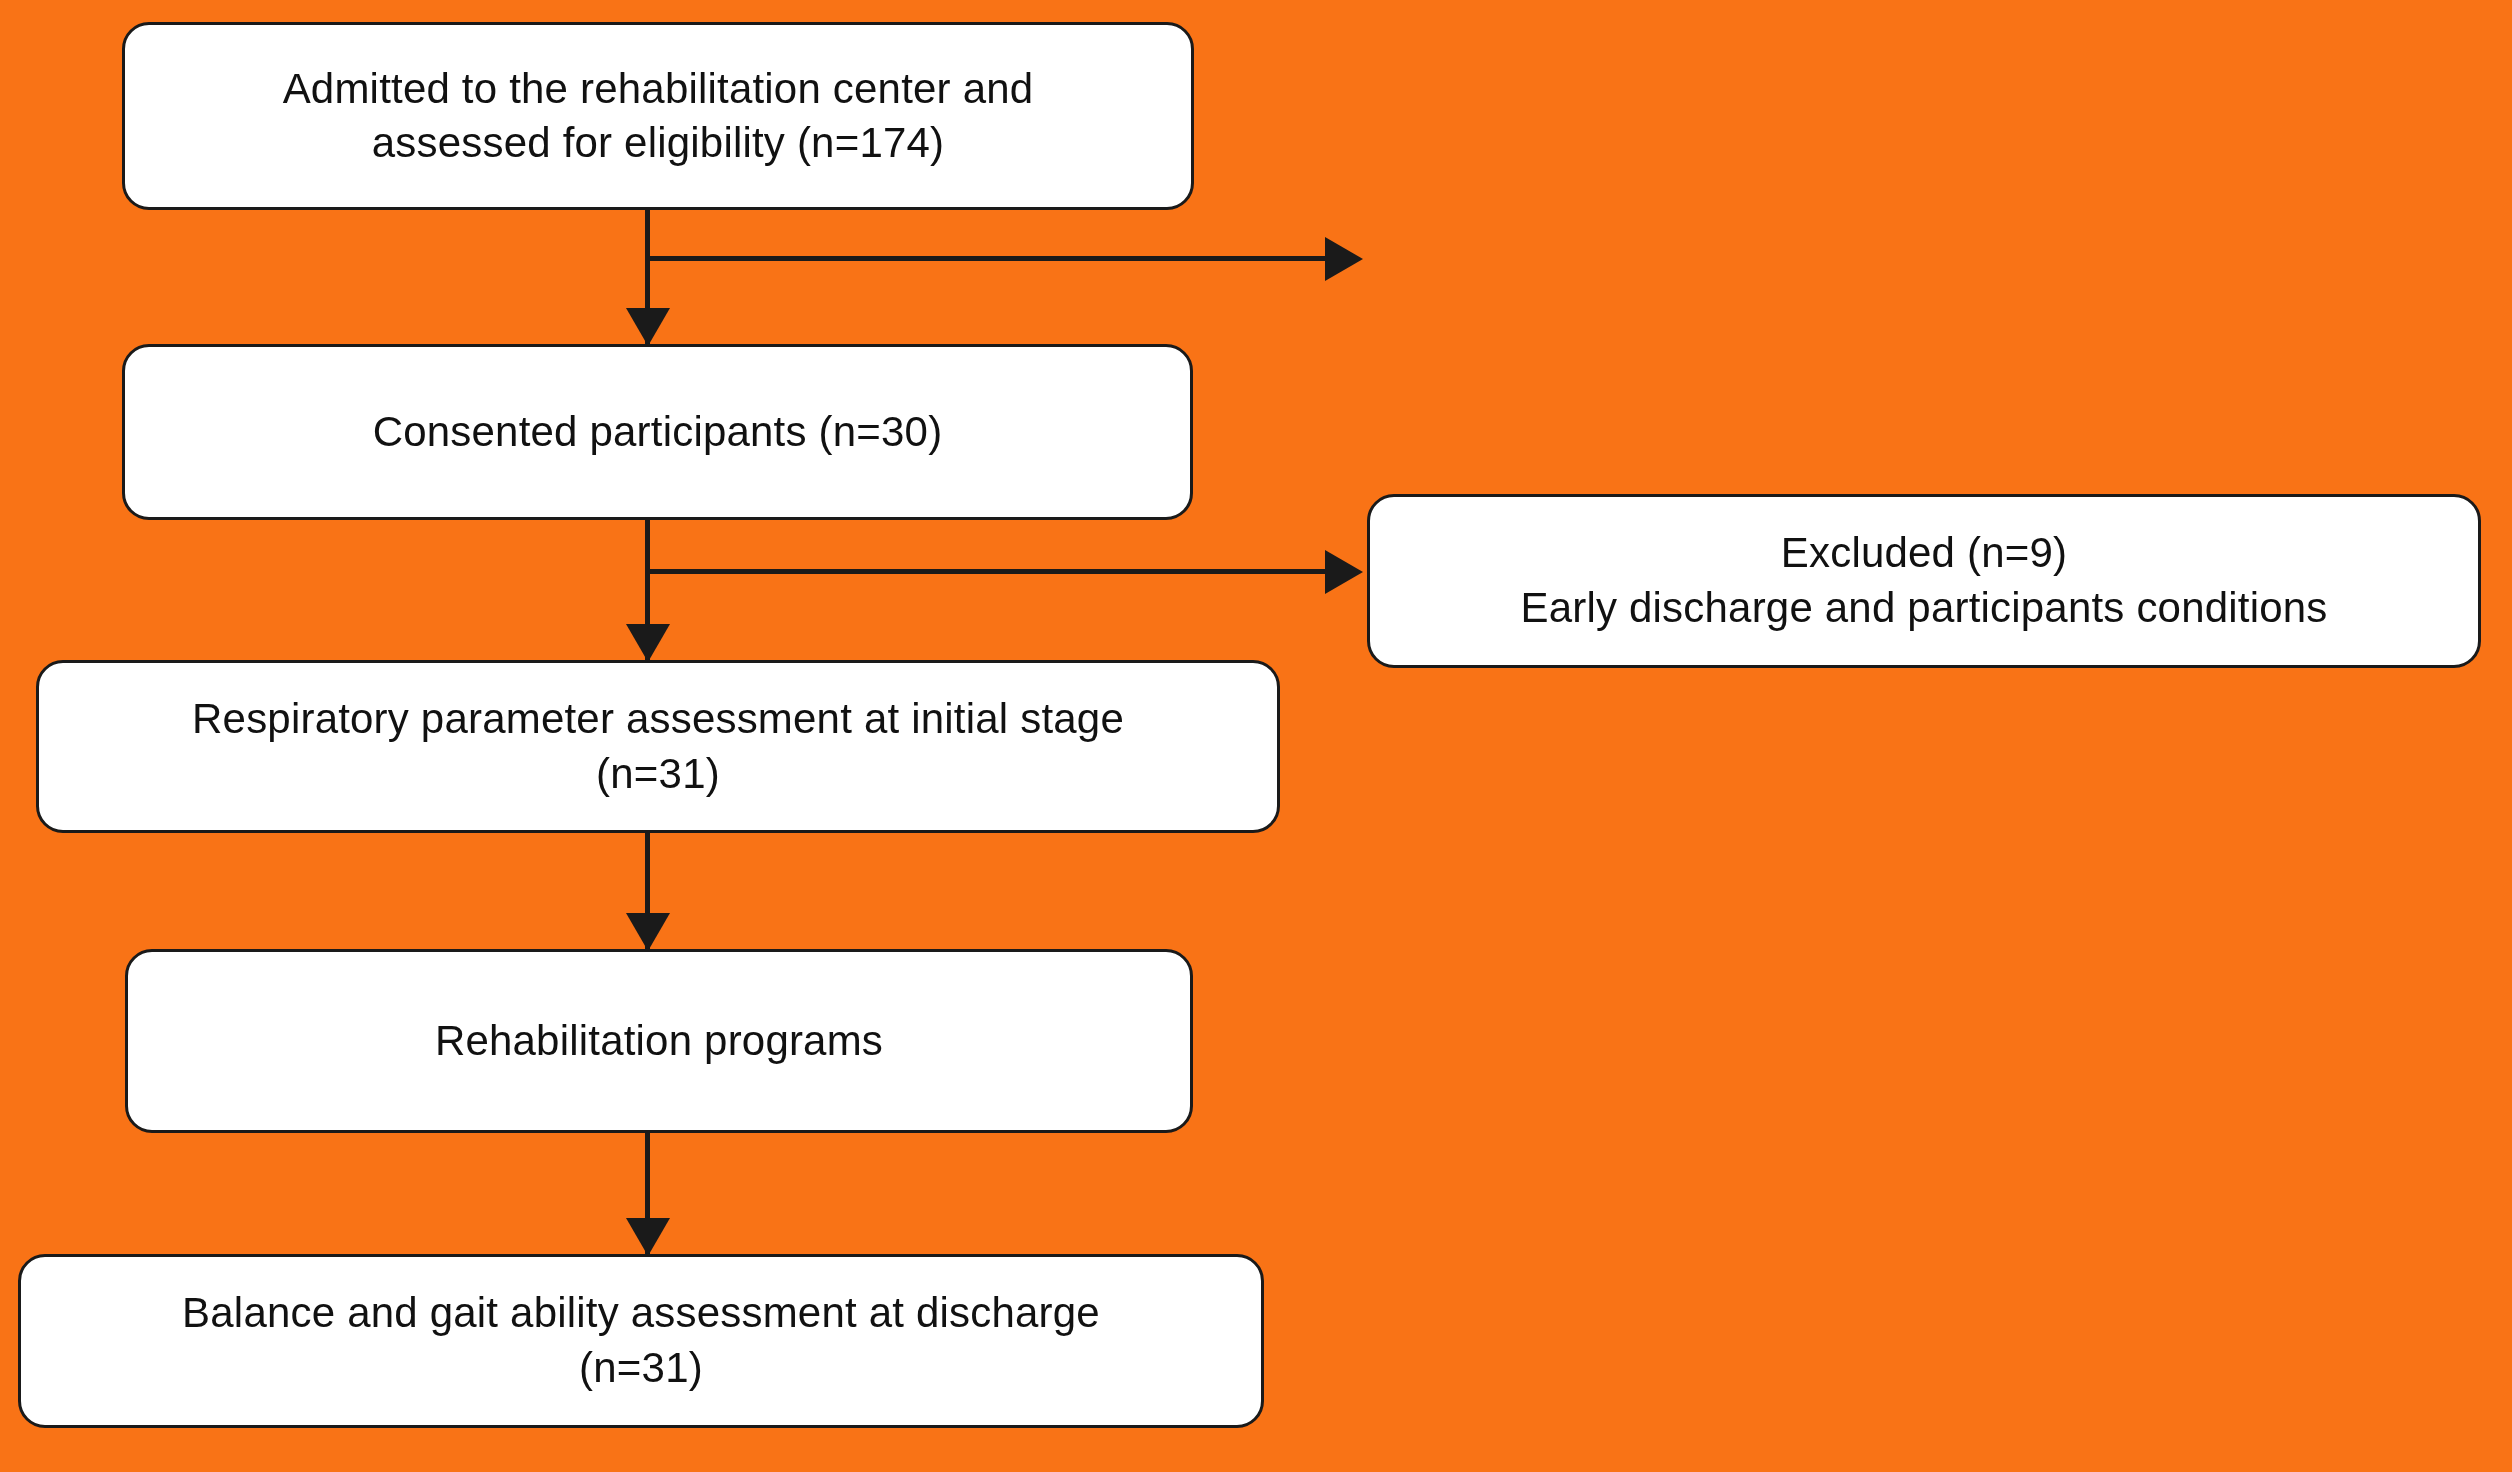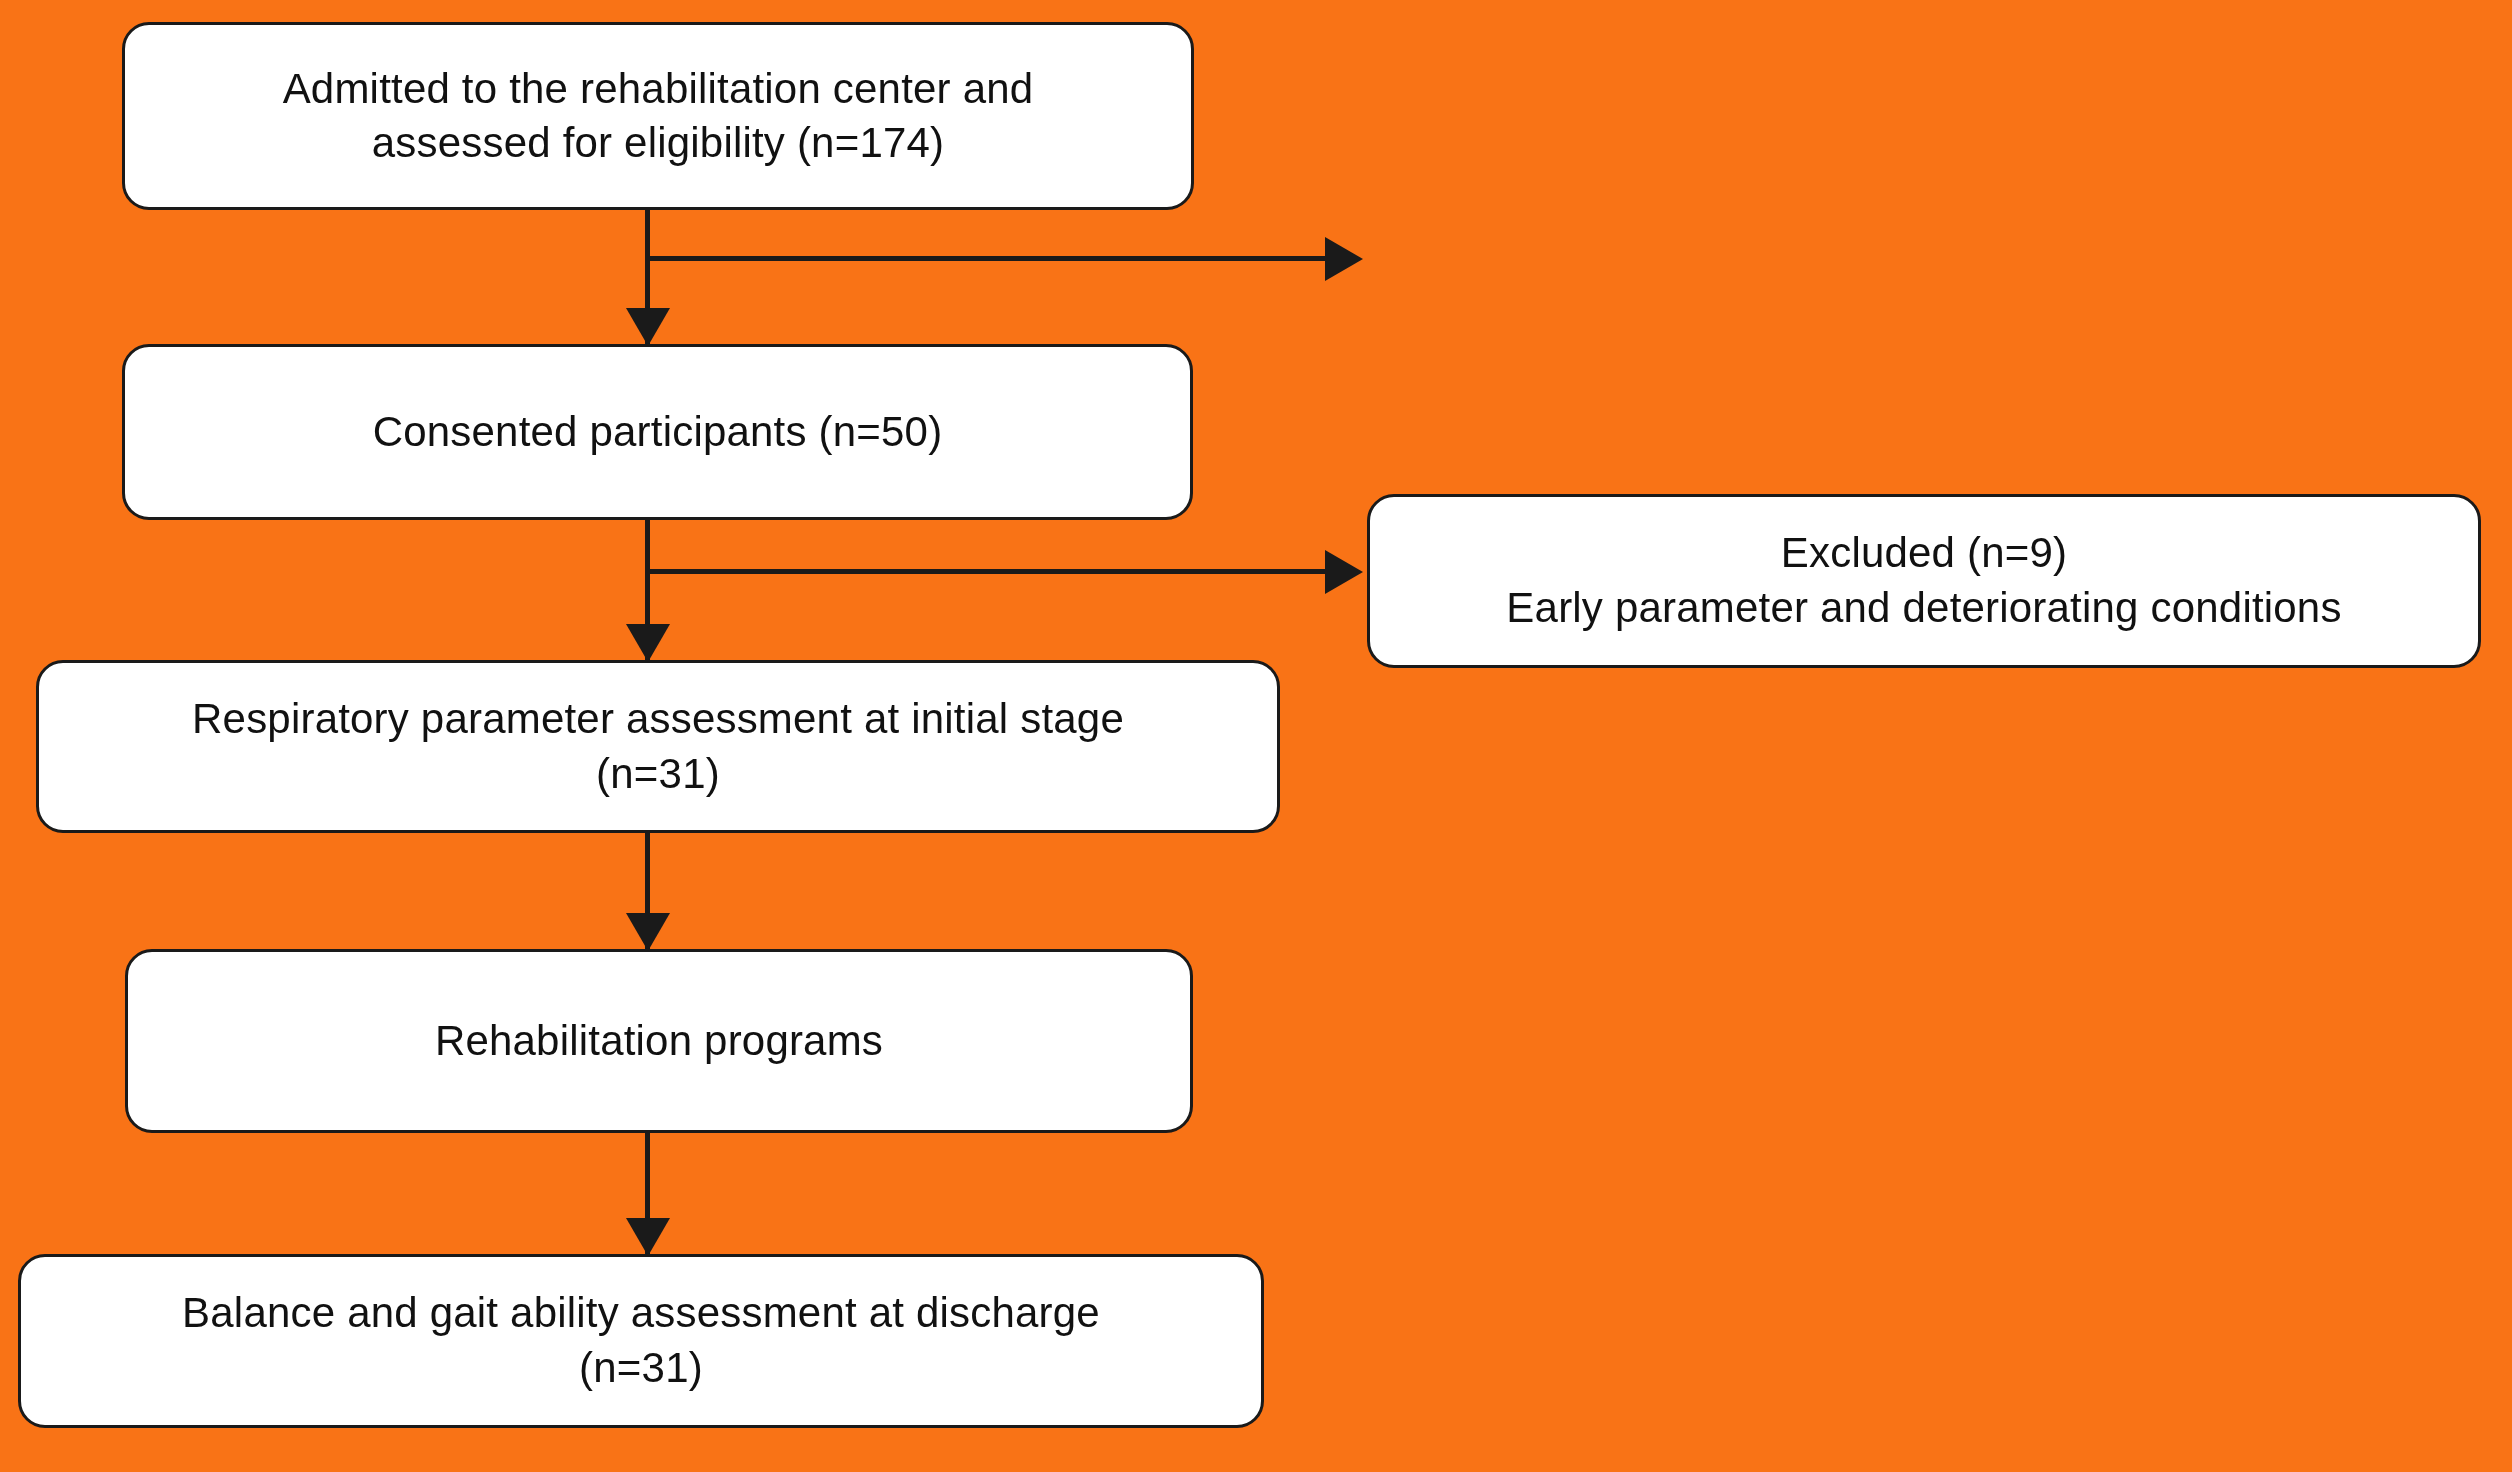--- a/index.html
+++ b/index.html
@@ -98,26 +98,26 @@
 
 <div id="canvas">
 
   <div class="node" id="node-admitted">
     <span class="line">Admitted to the rehabilitation center and</span>
     <span class="line">assessed for eligibility  (n=174)</span>
   </div>
 
 
   <div class="node" id="node-consented">
-    <span class="line">Consented participants (n=50)</span>
+    <span class="line">Consented participants (n=30)</span>
   </div>
 
   <div class="node" id="node-excluded-2">
     <span class="line">Excluded (n=9)</span>
-    <span class="line">Early parameter and deteriorating conditions</span>
+    <span class="line">Early discharge and participants conditions</span>
   </div>
 
   <div class="node" id="node-respiratory">
     <span class="line">Respiratory parameter assessment at initial stage</span>
     <span class="line">(n=31)</span>
   </div>
 
   <div class="node" id="node-rehab">
     <span class="line">Rehabilitation programs</span>
   </div>

